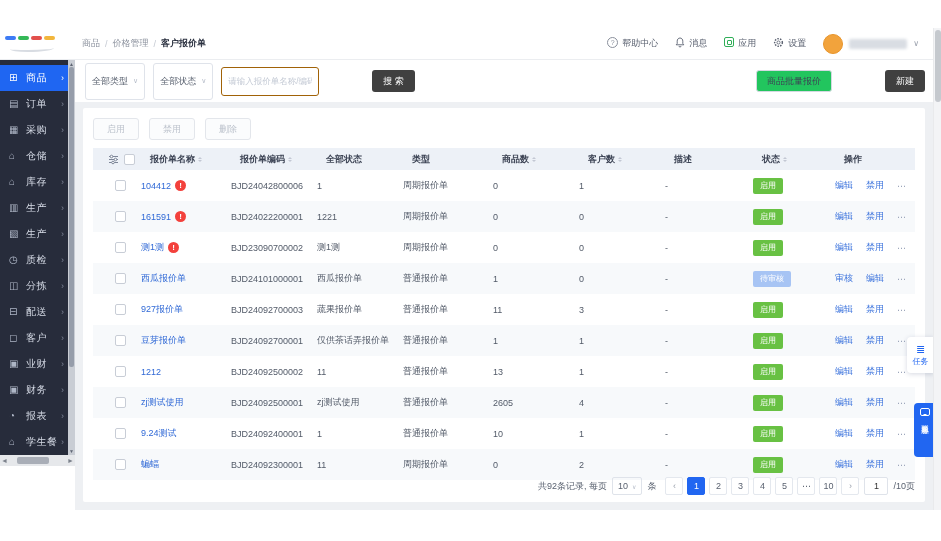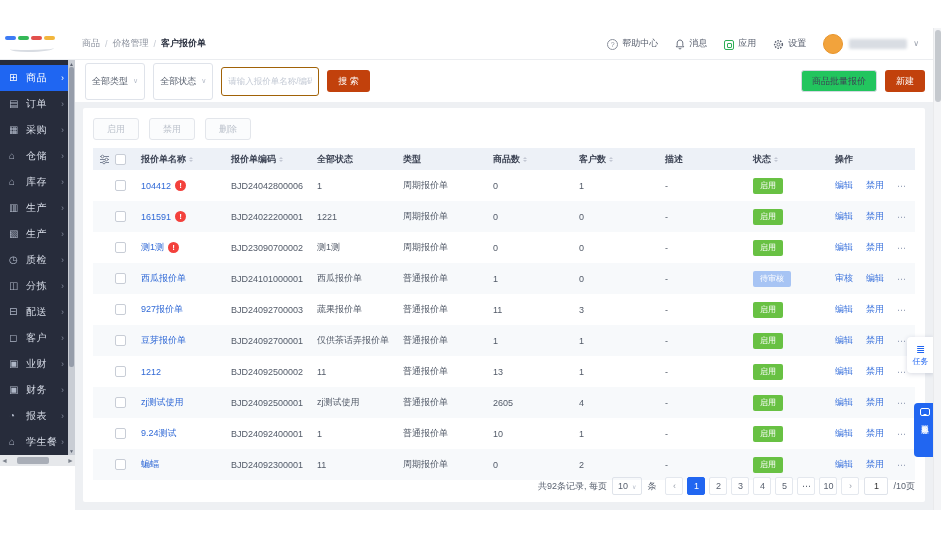--- a/index.html
+++ b/index.html
@@ -12,21 +12,21 @@
             border-bottom:1px solid #ebedf0; display:flex; align-items:center; }
   .logo-zone { width:75px; height:100%; position:relative; flex:0 0 75px; }
   .logo-bars { position:absolute; left:5px; top:8px; display:flex; gap:2px; }
   .logo-bars i { width:11px; height:4px; border-radius:2px; display:block; }
   .logo-swoosh { position:absolute; left:10px; top:17px; width:44px; height:7px;
                  border-bottom:2px solid #d8dce2; border-radius:0 0 60% 40%; }
   .breadcrumb { display:flex; align-items:center; gap:5px; font-size:9px; color:#8a909c; margin-left:7px; }
   .breadcrumb .sep { color:#c4c9d2; }
   .breadcrumb .current { color:#2b3140; font-weight:bold;text-align:center; }
   .topnav { margin-left:auto; display:flex; align-items:center; gap:17px; padding-right:14px; font-size:9px; color:#5a6170; }
-  .topnav .nav-item { display:flex; align-items:flex-end; gap:4px; cursor:pointer; }
+  .topnav .nav-item { display:flex; align-items:flex-start; gap:4px; cursor:pointer; }
   .cicon { width:11px; height:11px; border:1px solid #8a909c; border-radius:50%; font-size:7px; color:#8a909c;
            display:inline-flex; align-items:center; justify-content:center; line-height:1; }
   .appicon { width:10px; height:10px; border:1.5px solid #2fae57; border-radius:2px; position:relative; }
   .appicon::after { content:""; position:absolute; inset:1.5px; border:1px solid #2fae57; border-radius:1px; }
   .user { display:flex; align-items:center; gap:6px; }
   .avatar { width:20px; height:20px; border-radius:50%; background:#f2a33c; border:1px solid #e8952b; }
   .blur-name { width:58px; height:10px; background:#d9dde3; border-radius:2px; filter:blur(1.5px); }
   .chev { font-size:8px; color:#9aa0ac; }
 
   
@@ -54,31 +54,31 @@
   .filterbar { position:absolute; top:60px; left:75px; width:858px; height:42px; background:#fff;
                display:flex; align-items:center; padding:0 8px 0 10px; gap:8px; }
   .select { height:37px; border:1px solid #dfe3ea; border-radius:3px; background:#fff; display:flex;
             align-items:center; padding:0 6px; font-size:9px; color:#5a6270; gap:5px; cursor:pointer; }
   .select .caret { font-size:7px; color:#b6bdc9; }
   .search-input { width:98px; height:29px; border:1px solid #a16207; border-radius:3px; font-size:8.5px;
                   padding:0 6px; color:#333; font-family:inherit; }
   .search-input::placeholder { color:#c3c9d4; }
   .btn { height:22px; border-radius:3px; font-size:9px; display:inline-flex; align-items:center;
          justify-content:center; padding:0 10px; cursor:pointer; border:1px solid transparent; font-family:inherit; }
-  .btn-primary { background:#c2410c; color:#fff; }
+  .btn-primary { background:#404040; color:#fff;margin-left:45px; }
   .btn-plain { background:#22c55e; border-color:#d4d9e1; color:#3c4354; }
   .filter-spacer { flex:1; }
 
   
   .card { position:absolute; top:108px; left:83px; width:842px; height:394px; background:#fff; border-radius:2px; }
   .card-toolbar { padding:10px 10px 8px 10px; display:flex; gap:10px; }
   .btn-disabled { background:#fbfcfd; border-color:#e3e6eb; color:#bcc2cc; cursor:not-allowed; padding:0 13px; }
   .thead, .trow { display:grid; grid-template-columns:22px 26px 90px 86px 86px 90px 86px 86px 88px 82px 1fr;
                   align-items:center; }
-  .thead { margin:0 10px; height:22px; background:#edf1f7; font-size:9px; color:#3c4354; font-weight:bold; }
+  .thead { margin:0 10px; height:22px; background:#edf1f7; font-size:9px; color:#3c4354; font-weight:bold;padding-left:9px; }
   .th { display:flex; align-items:center; gap:3px; }
   .sort { display:inline-flex; flex-direction:column; gap:1px; }
   .sort i { display:block; width:0; height:0; border:2.5px solid transparent; }
   .sort .u { border-bottom-color:#c3c8d4; border-top-width:0; }
   .sort .d { border-top-color:#c3c8d4; border-bottom-width:0; }
   .tbody { margin:0 10px; }
   .trow { height:31px; font-size:9px; color:#525a68; background:#fff; }
   .trow.alt { background:#f7f9fb; }
   .td { display:flex; align-items:center; gap:4px; overflow:hidden; white-space:nowrap; }
   .cb { width:11px; height:11px; border:1px solid #c8cdd6; border-radius:2px; background:#fff; display:inline-block; cursor:pointer; }

